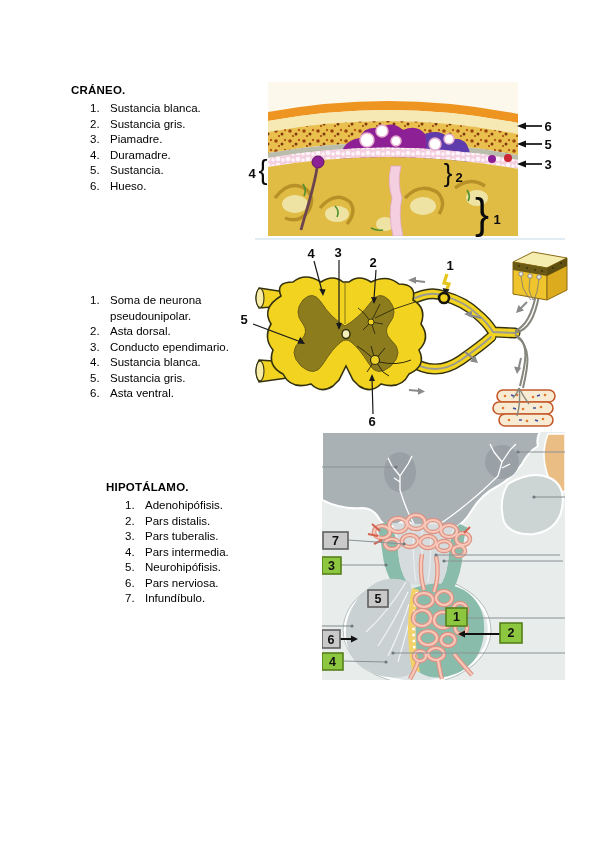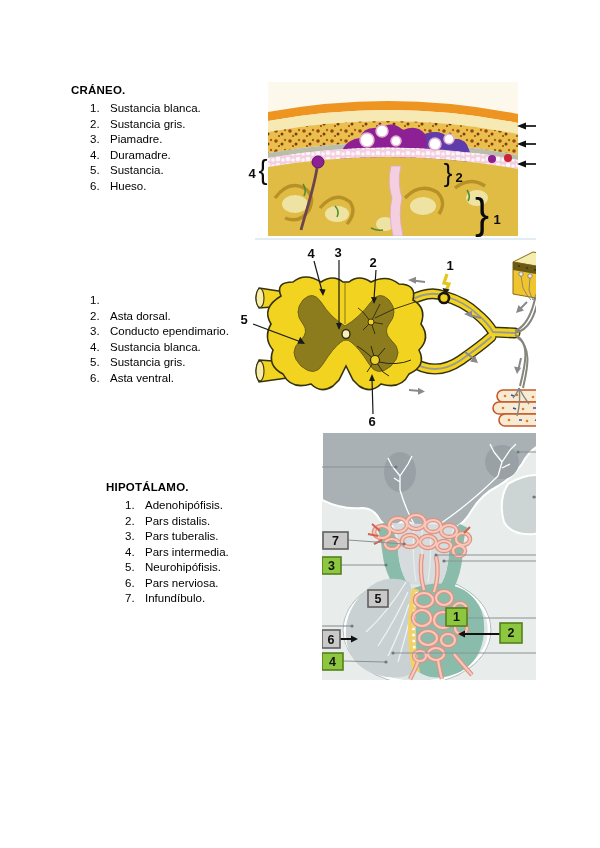--- a/index.html
+++ b/index.html
@@ -1,17 +1,17 @@
 <!DOCTYPE html>
 <html><head>
 <meta charset="utf-8">
 <style>
   html,body{margin:0;padding:0;}
   body{width:600px;height:848px;background:#ffffff;font-family:"Liberation Sans",sans-serif;color:#000;}
-  .page{position:relative;width:536px;height:848px;overflow:hidden;background:#fff;}
+  .page{position:relative;width:536px;height:848px;overflow:hidden;background:#fff;padding-left:43px;}
   .sec{position:absolute;}
   .sec-title{font-weight:bold;font-size:11.5px;line-height:13px;letter-spacing:.2px;}
   .list{margin-top:4px;margin-left:19px;}
   .row{display:flex;font-size:11.5px;line-height:15.5px;}
   .row .num{flex:0 0 20px;width:20px;}
   .row .txt{max-width:132px;}
   .fig{position:absolute;}
   svg text{font-family:"Liberation Sans",sans-serif;}
   .figlabel{font-size:13px;font-weight:bold;fill:#0b0b0b;}
   .boxlabel{font-size:12.5px;font-weight:bold;fill:#111;}
@@ -49,20 +49,21 @@
           <span class="num">6.</span>
           <span class="txt">Hueso.</span>
         </div>
     </div>
   </div>
 
   <div class="sec" style="left:71px;top:289px;">
     <div class="list">
       <div class="row">
           <span class="num">1.</span>
+          <span class="txt">Soma de neurona pseudounipolar.</span>
         </div>
       <div class="row">
           <span class="num">2.</span>
           <span class="txt">Asta dorsal.</span>
         </div>
       <div class="row">
           <span class="num">3.</span>
           <span class="txt">Conducto ependimario.</span>
         </div>
       <div class="row">

